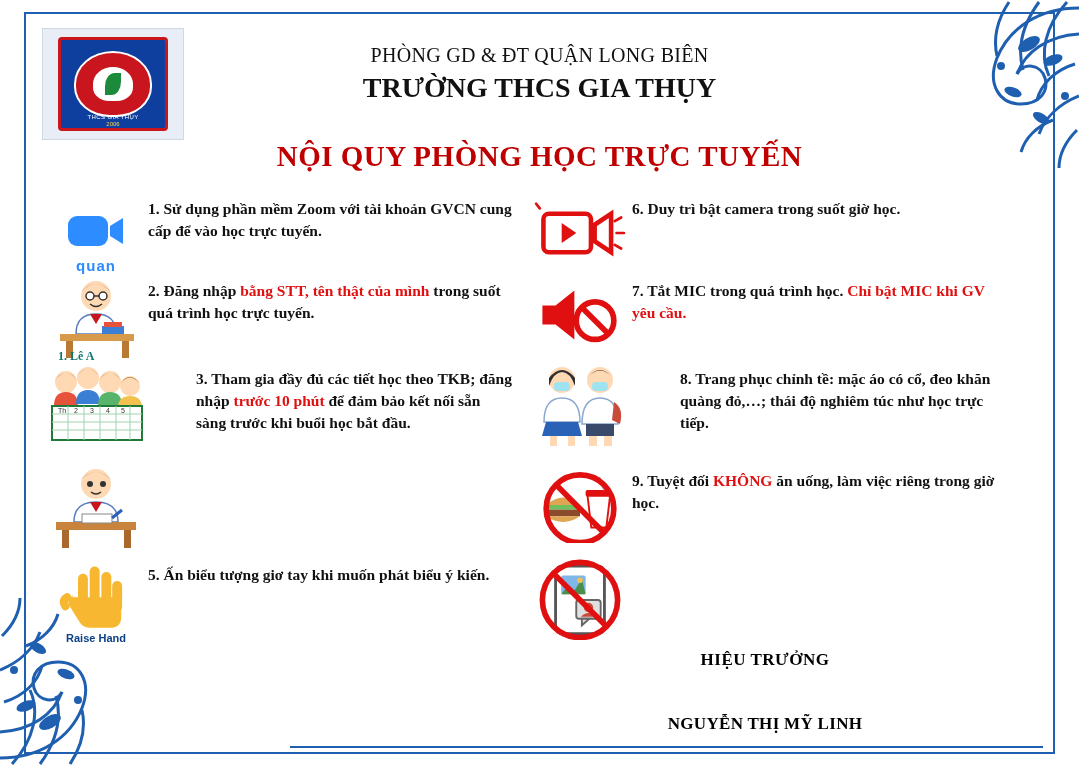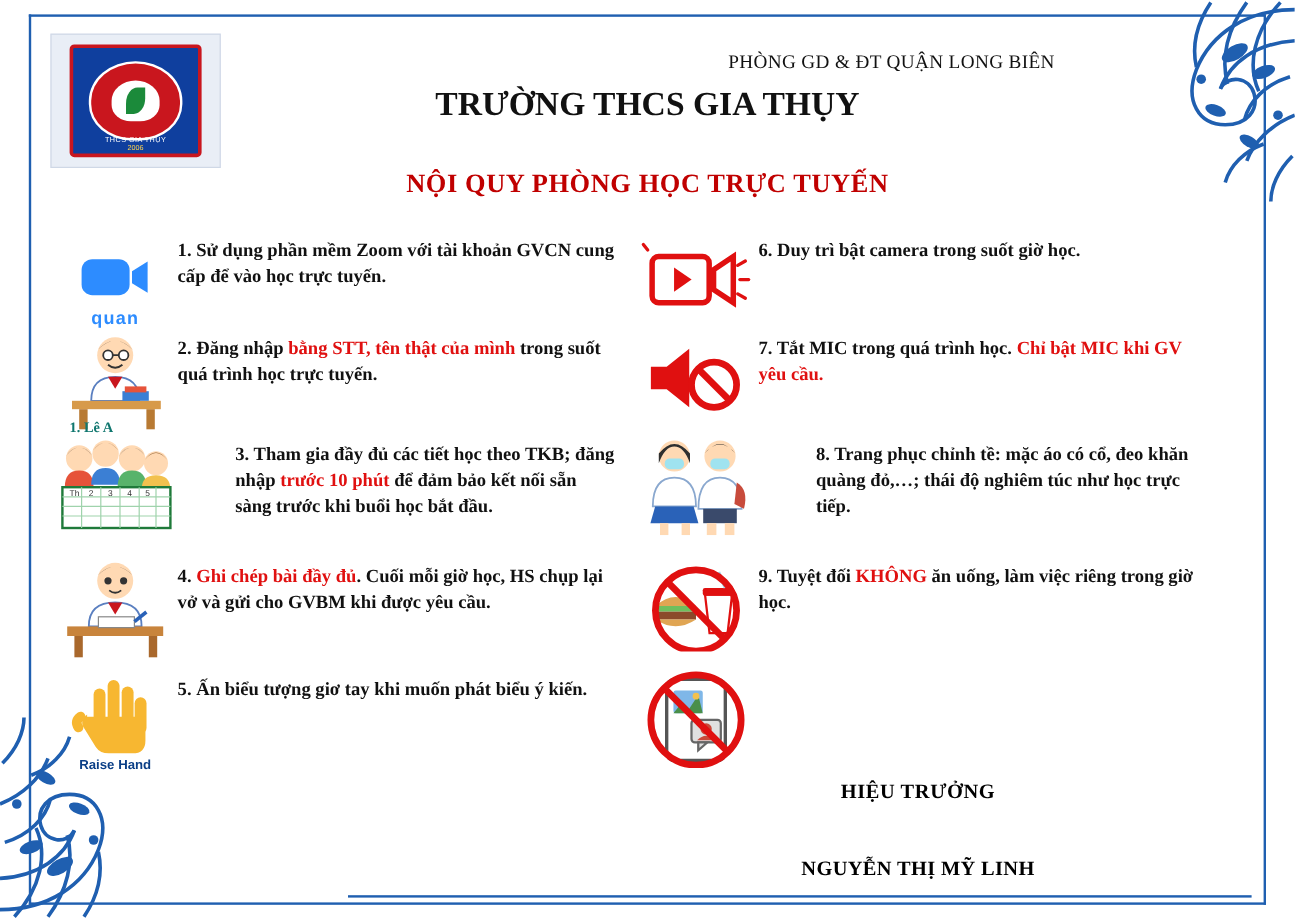--- a/index.html
+++ b/index.html
@@ -48,30 +48,30 @@
   .logo-txt{
     position:absolute;bottom:8px;left:0;right:0;text-align:center;color:#fff;
     font-size:6px;letter-spacing:.4px;font-family:"Liberation Sans",sans-serif;z-index:3;
   }
   .logo-year{
     position:absolute;bottom:1px;left:0;right:0;text-align:center;color:#ffd34d;
     font-size:6px;font-family:"Liberation Sans",sans-serif;z-index:3;
   }
 
   .head-line1{
-    position:absolute;left:200px;right:200px;top:44px;text-align:right;
-    font-size:16px;letter-spacing:.3px;color:#111;
+    position:absolute;left:200px;right:200px;top:44px;text-align:center;
+    font-size:20px;letter-spacing:.3px;color:#111;
   }
   .head-line2{
     position:absolute;left:200px;right:200px;top:72px;text-align:center;
     font-size:28px;font-weight:bold;color:#111;
   }
   .title{
     position:absolute;left:120px;right:120px;top:140px;text-align:center;
-    font-size:22px;font-weight:bold;color:#c00000;letter-spacing:.5px;
+    font-size:29px;font-weight:bold;color:#c00000;letter-spacing:.5px;
   }
 
   
   .col{position:absolute;top:190px;width:470px;}
   .col-left{left:44px;}
   .col-right{left:528px;}
 
   .rule{
     display:flex;align-items:flex-start;margin-bottom:10px;
   }
@@ -275,24 +275,20 @@
           <path d="M45 30 Q50 34 55 30" stroke="#333" stroke-width="1.5" fill="none"></path>
           <path d="M28 60 Q28 40 50 40 Q72 40 72 60 Z" fill="#ffffff" stroke="#5a7fc0" stroke-width="1.5"></path>
           <path d="M44 40 L50 50 L56 40" fill="#c9161e"></path>
           <rect x="10" y="60" width="80" height="8" fill="#c8843c"></rect>
           <rect x="16" y="68" width="7" height="18" fill="#a9682c"></rect>
           <rect x="78" y="68" width="7" height="18" fill="#a9682c"></rect>
           <rect x="36" y="52" width="30" height="9" fill="#ffffff" stroke="#888" stroke-width="1"></rect>
           <path d="M66 56 L76 48" stroke="#2a62b8" stroke-width="3"></path>
         </svg>
       </div>
-      <div class="txt">
-        <span>4.</span>
-        <span class="hl">Ghi chép bài đầy đủ</span><span>. Cuối mỗi giờ học, HS chụp lại vở và gửi cho GVBM khi được yêu cầu.</span>
-      </div>
     </div>
 
     <div class="rule r5">
       <div class="icon">
         <svg viewBox="0 0 100 80" width="96" height="72">
           <g fill="#f7b731">
             <rect x="30" y="12" width="11" height="40" rx="5.5"></rect>
             <rect x="43" y="4" width="11" height="48" rx="5.5"></rect>
             <rect x="56" y="10" width="11" height="42" rx="5.5"></rect>
             <rect x="68" y="20" width="11" height="34" rx="5.5"></rect>

